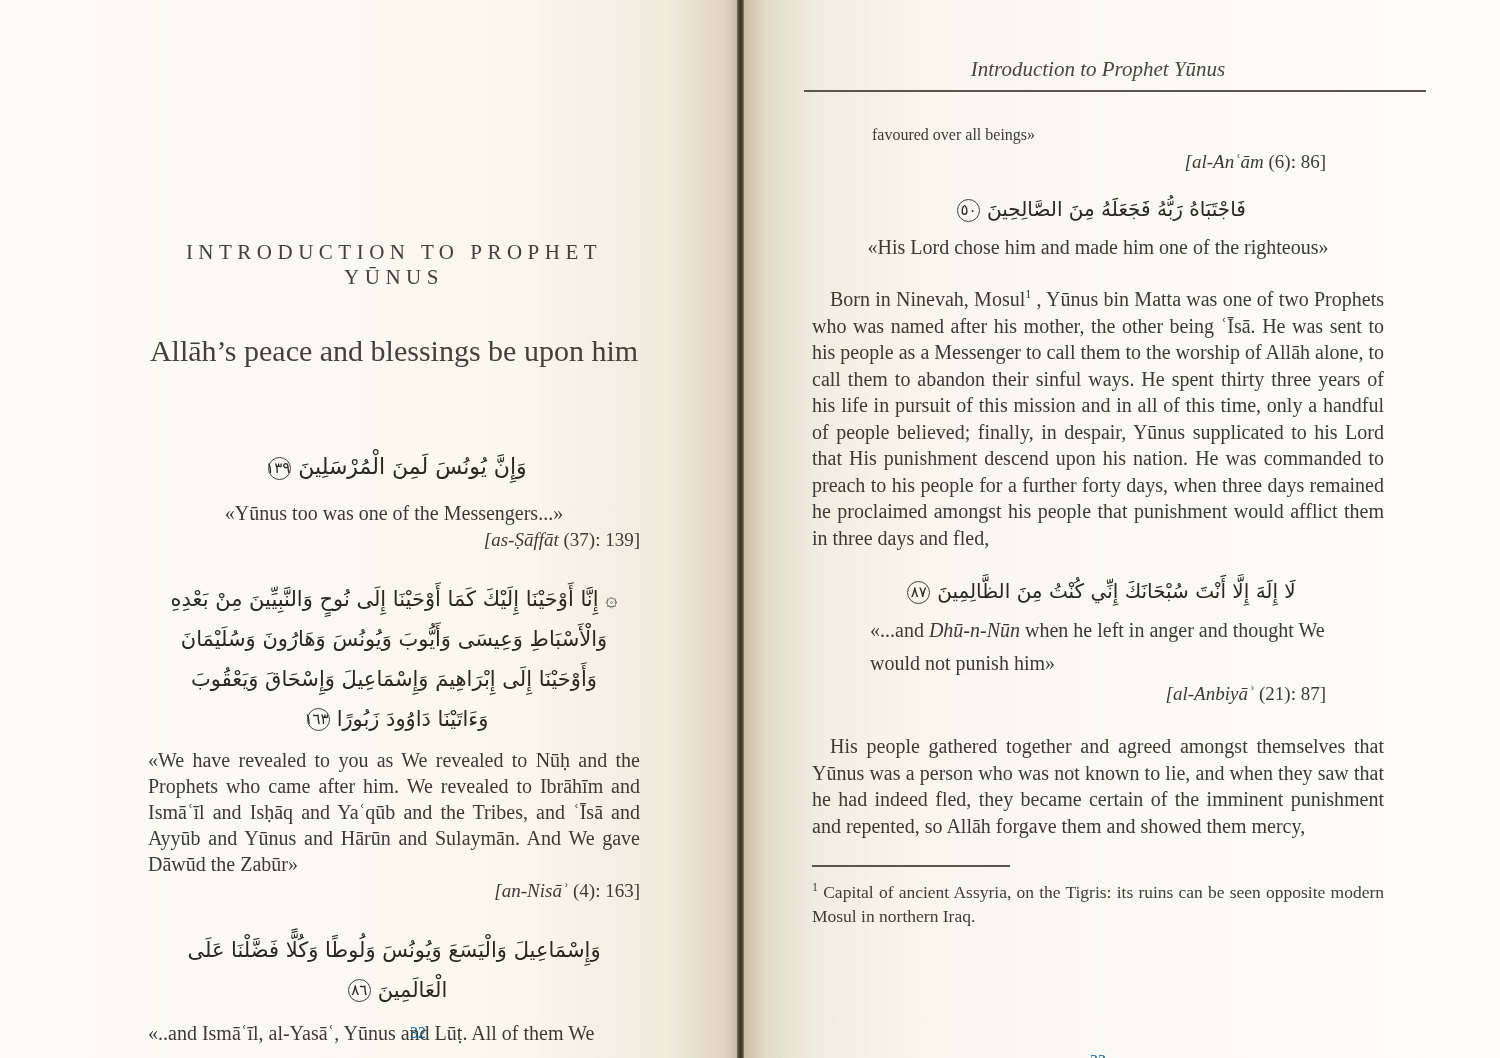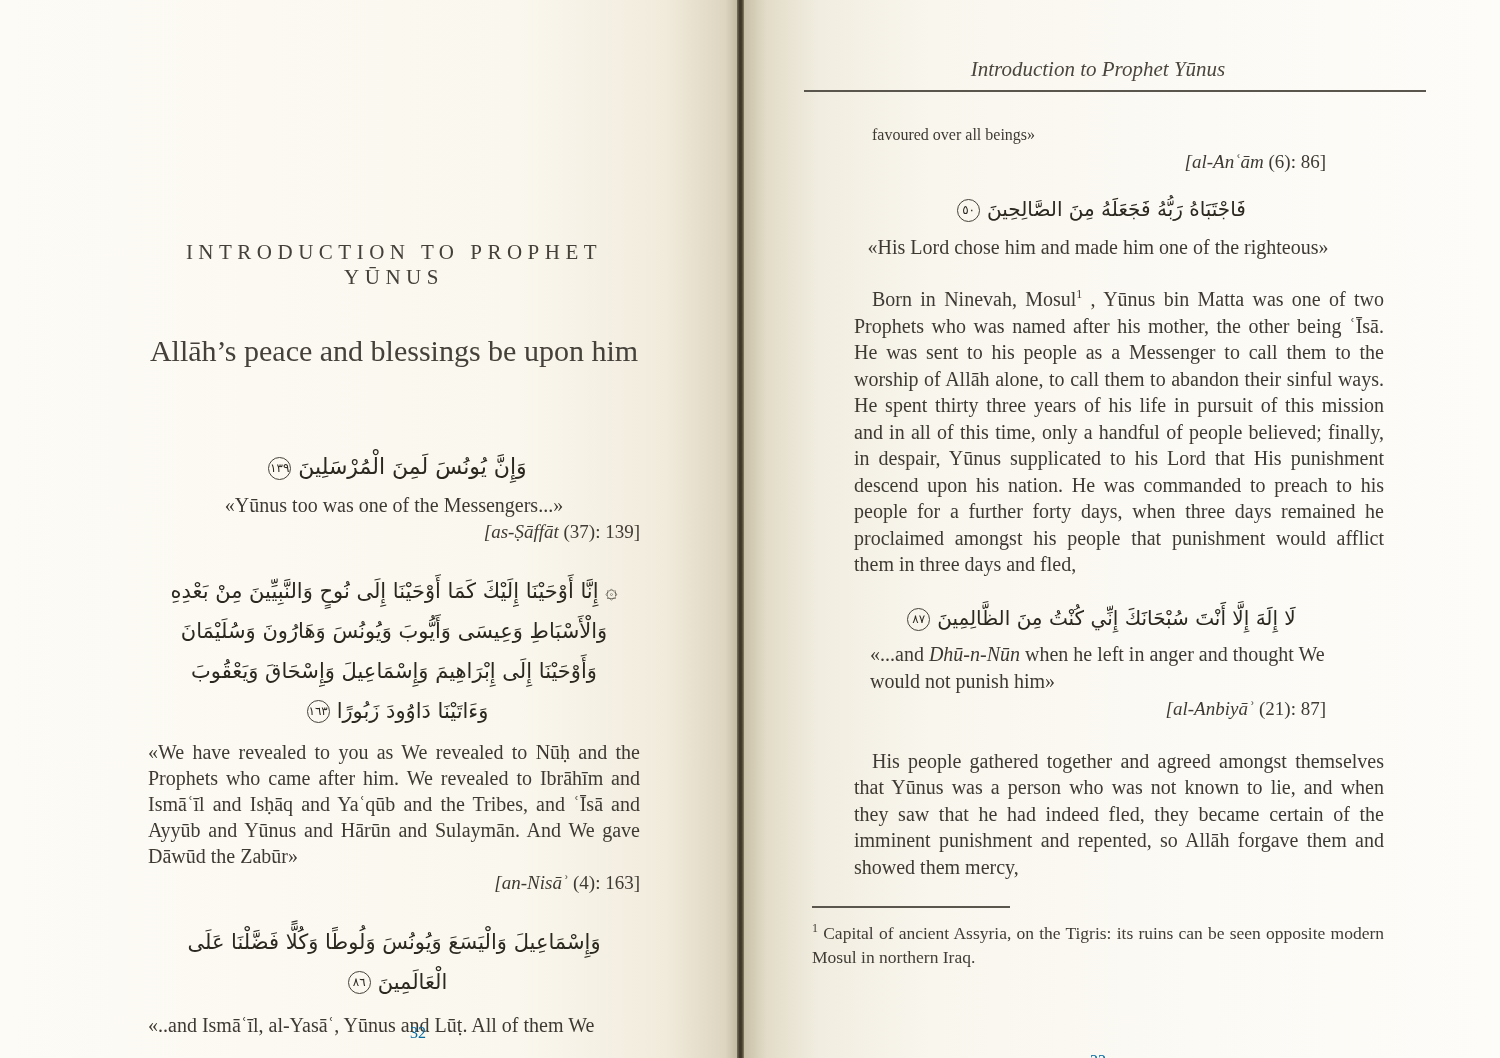--- a/index.html
+++ b/index.html
@@ -31,51 +31,51 @@
     margin:44px 0 0 0; font-weight:normal; font-size:30px;
     text-align:center; color:#45413a;
   }
   .arabic {
     font-family:"DejaVu Sans",sans-serif; direction:rtl; unicode-bidi:bidi-override;
     unicode-bidi:isolate; color:#2b2820;
   }
   .ar-saffat { margin-top:86px; text-align:center; font-size:22px; }
   .ar-lines { margin-top:28px; text-align:center; font-size:21px; line-height:40px; }
   .ayah-marker {
-    display:inline-block; font-size:12px; border:1.3px solid #46423a; border-radius:50%;
+    display:inline-block; font-size:15px; border:1.3px solid #46423a; border-radius:50%;
     width:21px; height:21px; line-height:21px; text-align:center;
     vertical-align:middle; margin:0 7px; color:#2b2820;
   }
   .quote { font-size:20px; line-height:26px; color:#3e3a33; }
-  .q-center { margin-top:12px; text-align:center; }
+  .q-center { margin-top:20px; text-align:center; }
   .q-justify { margin-top:8px; text-align:justify; }
   .q-left { margin-top:10px; text-align:left; }
   .cite { font-size:19px; text-align:right; margin-top:3px; }
   .cite .src { font-style:italic; }
   .page-num { position:absolute; font-size:16px; color:#0369a1; }
   .pn-left { left:388px; top:1024px; width:60px; text-align:center; }
   .pn-right { left:1068px; top:1052px; width:60px; text-align:center; }
   
   .rp { position:absolute; left:812px; top:0; width:572px; }
   .run-head {
     margin:0; padding-top:57px; font-weight:normal; font-style:italic;
     font-size:21px; text-align:center; color:#4a463e;
   }
   .head-rule { height:2px; background:#5a564e; margin:8px 0 0 -8px; width:622px; border:none; }
   .cont-line { margin:30px 0 0 60px; font-size:16px; }
   .cite-r { padding-right:58px; }
   .ar-qalam { margin-top:24px; text-align:center; font-size:20px; }
   .q-a { margin-top:12px; text-align:center; }
   .para {
     margin-top:26px; font-size:20px; line-height:26.5px;
-    text-align:justify; text-indent:18px; color:#3e3a33;margin-left:42px;
+    text-align:justify; text-indent:18px; color:#3e3a33;
   }
   .fn-ref { font-size:12px; vertical-align:super; line-height:0; }
   .ar-anbiya { margin-top:28px; text-align:center; font-size:20px; }
-  .q-b { margin:10px 0 0 58px; width:470px; text-align:left; line-height:27px; }
+  .q-b { margin:10px 0 0 58px; width:470px; text-align:left; line-height:33px; }
   .p2 { margin-top:28px; }
   .fn-rule { width:198px; height:1.5px; background:#5a564e; margin-top:26px; border:none; }
   .footnote { margin-top:13px; font-size:17.5px; line-height:24px; text-align:justify; color:#413d36; }
 </style>
 </head>
 <body>
 
 <div class="canvas">
   <div class="page-bg-left"></div>
   <div class="page-bg-right"></div>

